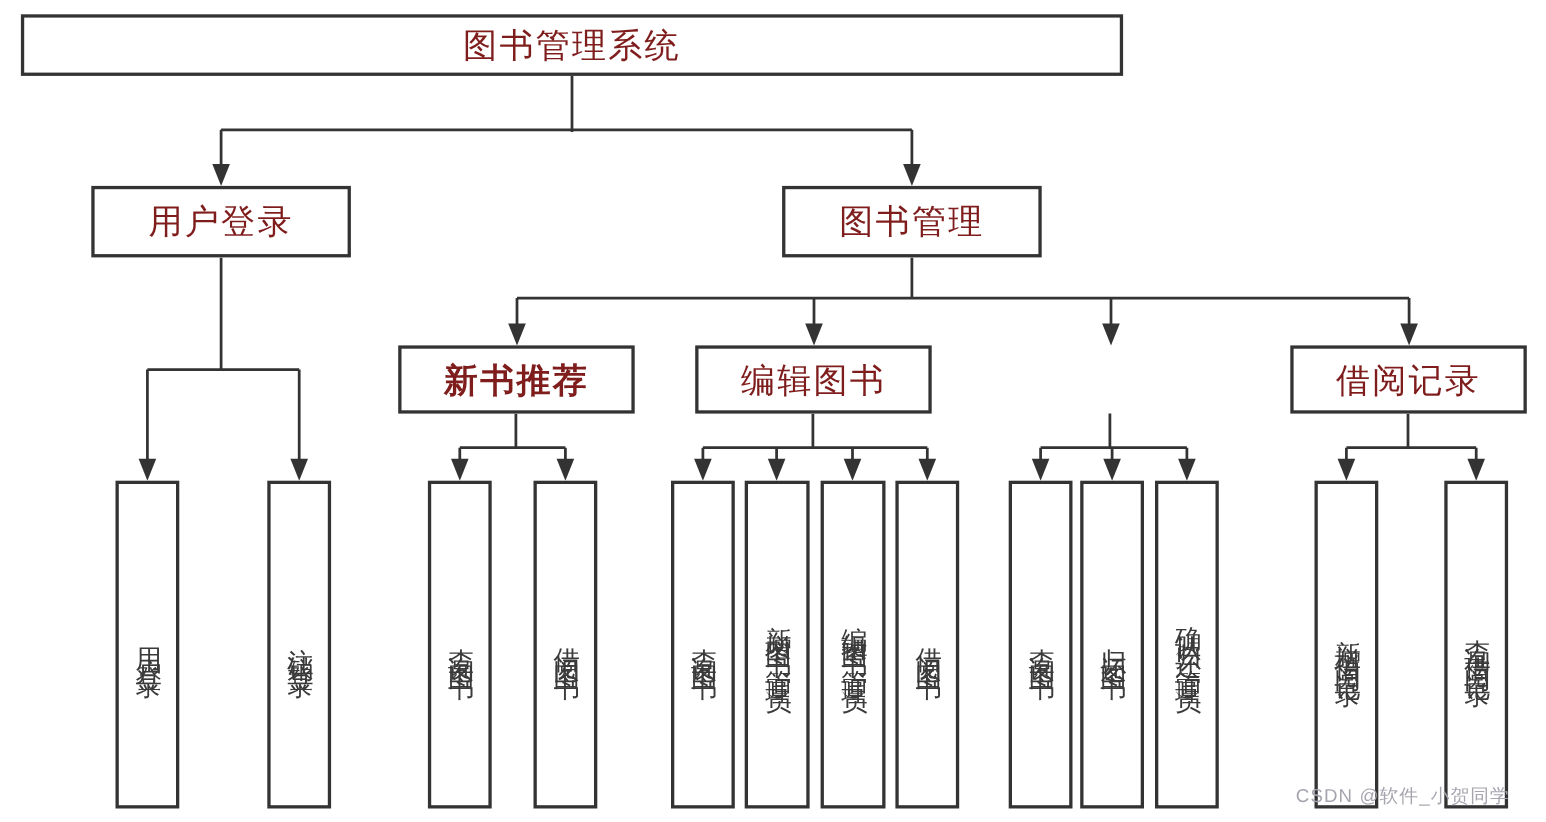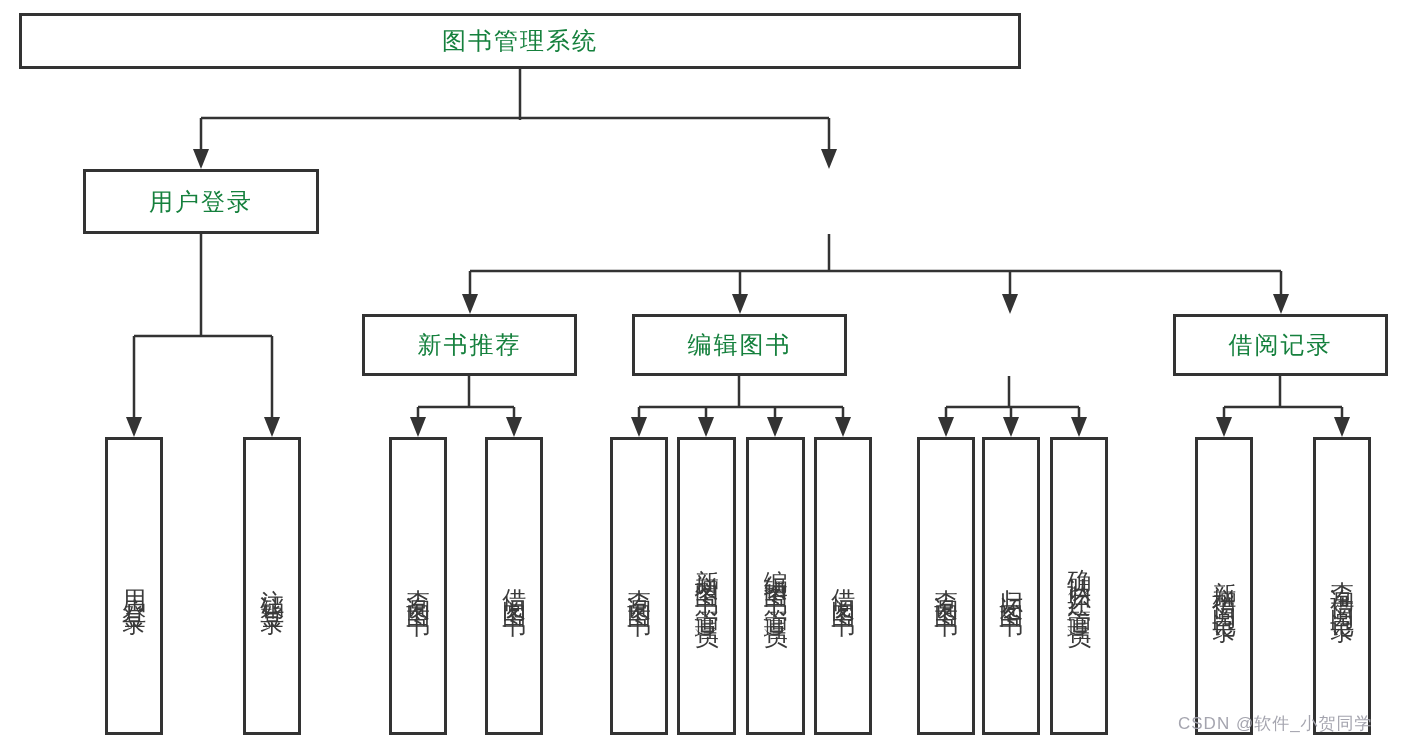--- a/index.html
+++ b/index.html
@@ -3,21 +3,21 @@
 <meta charset="utf-8">
 <style>
   html,body{margin:0;padding:0;background:#fff;}
   #stage{
     position:relative;width:1405px;height:747px;background:#fff;
     font-family:"Liberation Sans",sans-serif;overflow:hidden;
   }
   .node{
     position:absolute;box-sizing:border-box;border:3px solid #333;background:#fff;
     display:flex;align-items:center;justify-content:center;
-    color:#15803d;font-size:24px;letter-spacing:2px;line-height:1;
+    color:#7f1d1d;font-size:31px;letter-spacing:2px;line-height:1;
   }
   .vnode{
     position:absolute;box-sizing:border-box;border:3px solid #333;background:#fff;
     display:flex;align-items:center;justify-content:center;
     color:#3a3a3a;font-size:24px;
   }
   .vnode .vtext{
     writing-mode:vertical-rl;text-orientation:mixed;letter-spacing:8px;line-height:1.1;
     white-space:nowrap;
   }
@@ -61,22 +61,23 @@
       <polygon points="1003,417 1019,417 1011,437"></polygon>
       <polygon points="1071,417 1087,417 1079,437"></polygon>
       <polygon points="1216,417 1232,417 1224,437"></polygon>
       <polygon points="1334,417 1350,417 1342,437"></polygon>
     </g>
   </svg>
 
   <div class="node" style="left:19px;top:13px;width:1002px;height:56px;">图书管理系统</div>
 
   <div class="node" style="left:83px;top:169px;width:236px;height:65px;">用户登录</div>
+  <div class="node" style="left:711px;top:169px;width:236px;height:65px;">图书管理</div>
 
-  <div class="node" style="left:362px;top:314px;width:215px;height:62px;">新书推荐</div>
+  <div class="node" style="left:362px;top:314px;width:215px;height:62px;font-weight:bold;">新书推荐</div>
   <div class="node" style="left:632px;top:314px;width:215px;height:62px;">编辑图书</div>
   <div class="node" style="left:1173px;top:314px;width:215px;height:62px;">借阅记录</div>
 
   <div class="vnode" style="left:105px;top:437px;width:58px;height:298px;">
     <span class="vtext">用户登录</span>
   </div>
   <div class="vnode" style="left:243px;top:437px;width:58px;height:298px;">
     <span class="vtext">注销登录</span>
   </div>
 

